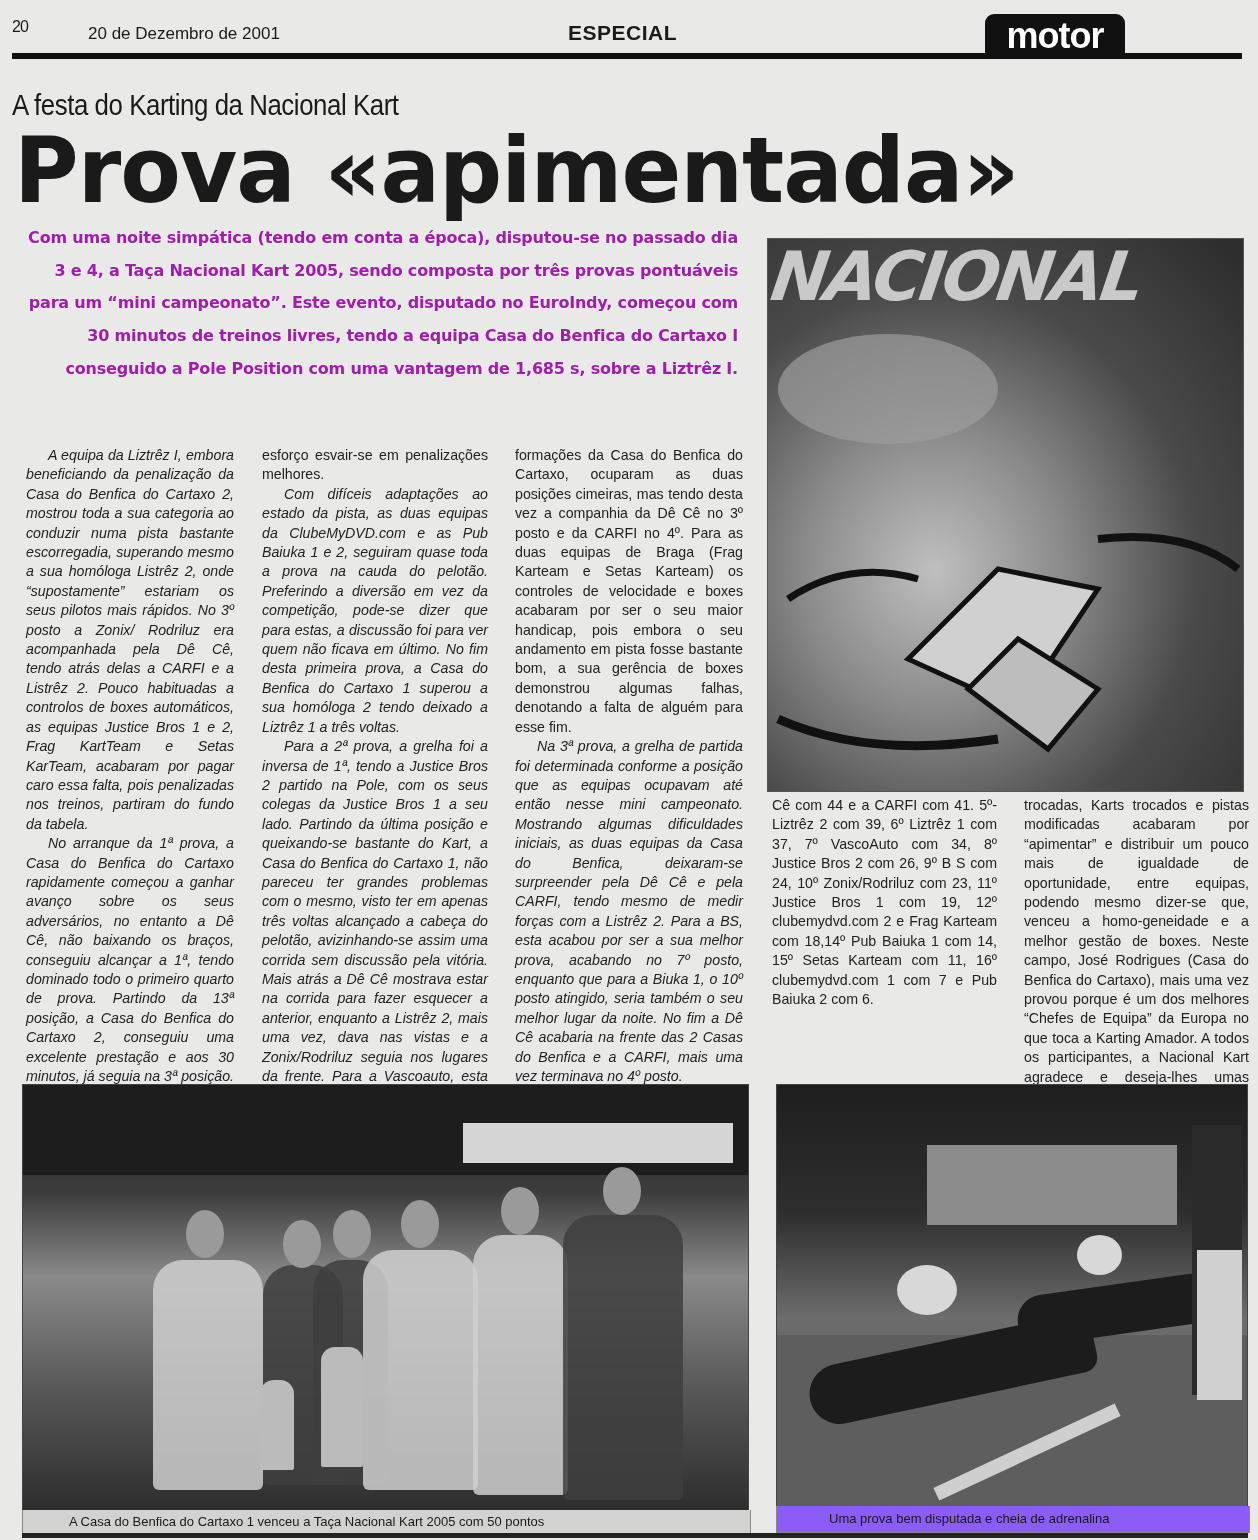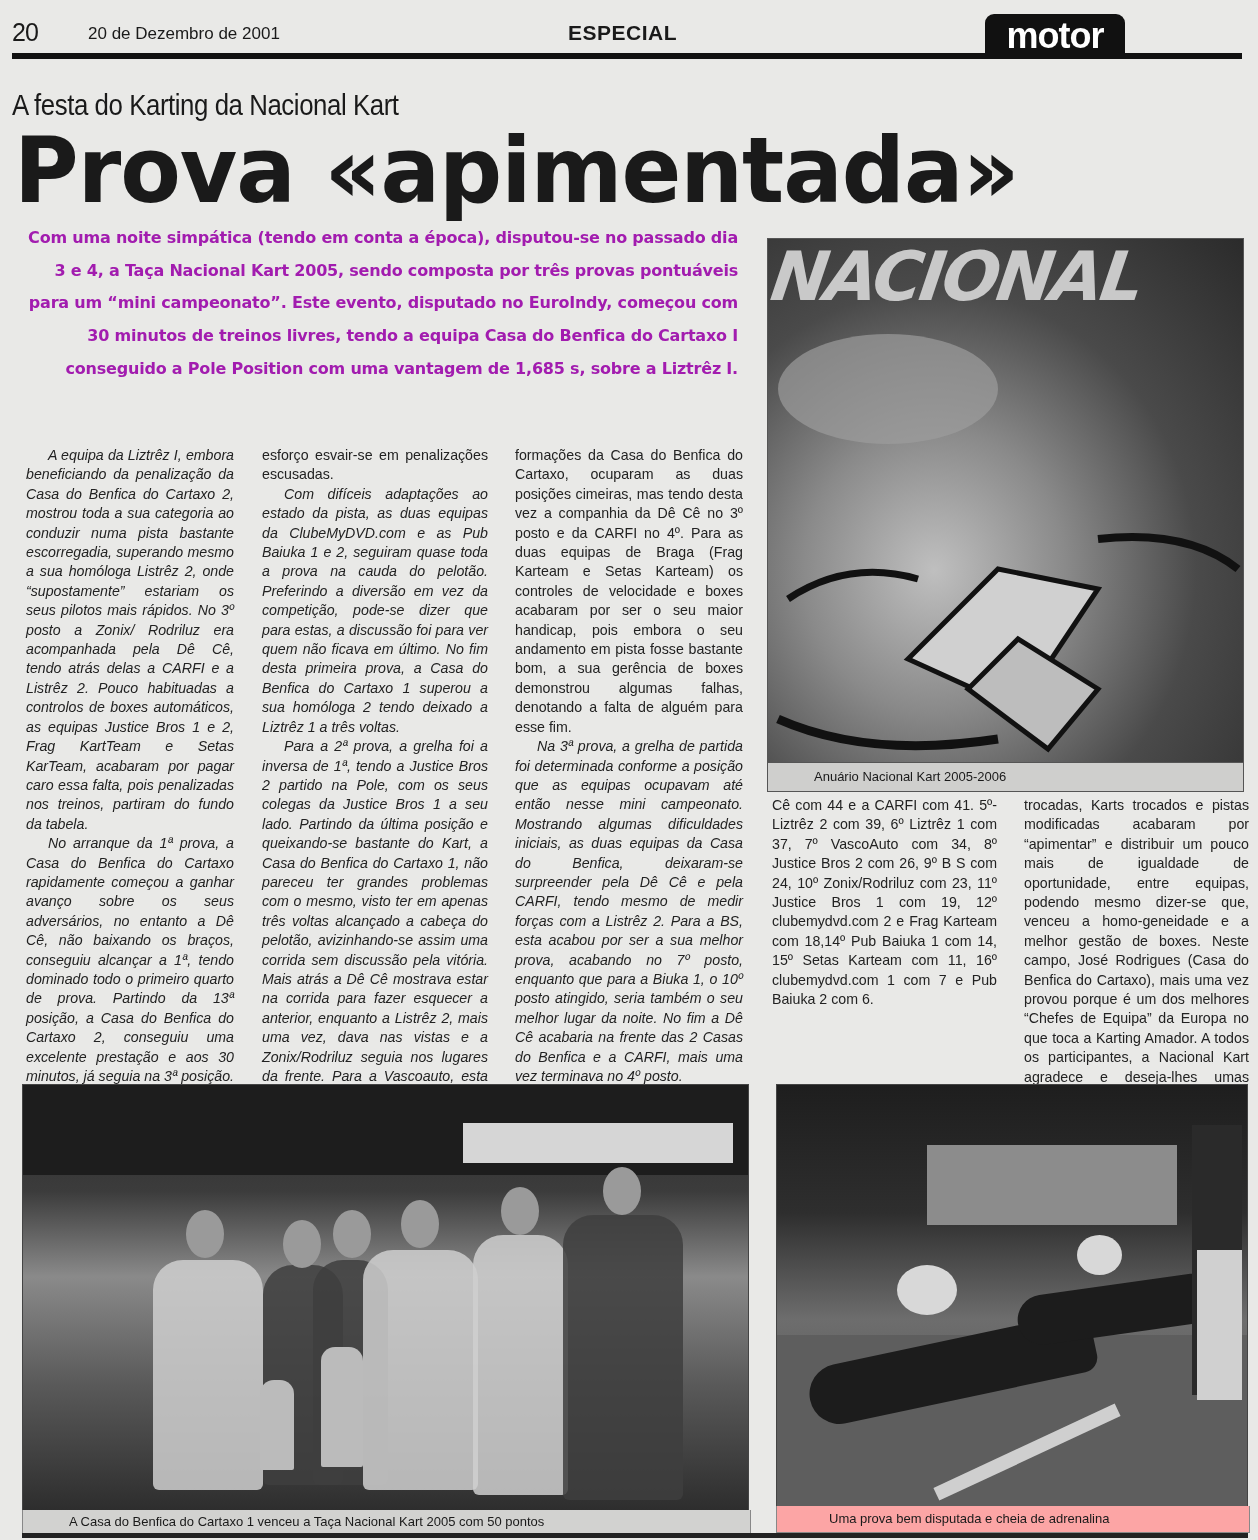--- a/index.html
+++ b/index.html
@@ -3,21 +3,21 @@
 <meta charset="utf-8">
 <style>
   html, body { margin:0; padding:0; }
   body {
     width:1258px; height:1540px; overflow:hidden; position:relative;
     background:#e9e9e7;
     font-family:"Liberation Sans", sans-serif; color:#1a1a1a;
   }
   .abs { position:absolute; }
   
-  .page-num { left:12px; top:18px; font-size:25px; font-weight:normal; letter-spacing:-1px; }
+  .page-num { left:12px; top:18px; font-size:16px; font-weight:normal; letter-spacing:-1px; }
   .date { left:88px; top:24px; font-size:17px; }
   .section { left:568px; top:21px; font-size:21px; font-weight:bold; letter-spacing:0.5px; }
   .motor-badge { left:985px; top:14px; width:140px; height:44px; background:#111; color:#fff;
     border-radius:9px 9px 0 0; font-size:36px; font-weight:bold; text-align:center; line-height:44px; letter-spacing:-1px; }
   .rule { left:12px; top:53px; width:1230px; height:6px; background:#111; }
   
   .kicker { left:12px; top:88px; font-size:30px; font-family:"Liberation Sans Narrow","Liberation Sans", sans-serif; transform:scaleX(0.86); transform-origin:left; letter-spacing:-0.5px; }
   .headline { left:14px; top:126px; font-size:90px; font-weight:bold; font-family:"DejaVu Sans", sans-serif; letter-spacing:-1px; line-height:1; transform:scaleX(0.98); transform-origin:left; }
   
   .lead { left:14px; top:222px; width:724px; font-size:16px; font-weight:bold; line-height:32.7px; text-align:right;
@@ -45,21 +45,21 @@
   .photo2 { left:776px; top:1084px; width:470px; height:426px; border:1px solid #444;
     background: linear-gradient(180deg, #1e1e1e 0%, #2e2e2e 30%, #6d6d6d 55%, #5b5b5b 80%, #4a4a4a 100%); }
   .figure { position:absolute; border-radius:30px 30px 6px 6px; background:#cfcfcf; opacity:0.85; }
   .figure.dark { background:#3e3e3e; }
   .head { position:absolute; width:38px; height:48px; border-radius:50%; background:#9a9a9a; }
   .trophy { position:absolute; width:34px; background:#bbb; border-radius:14px 14px 2px 2px; }
   .kart { position:absolute; background:#1c1c1c; border-radius:40px 20px 20px 40px; }
   .helmet { position:absolute; width:60px; height:50px; border-radius:50%; background:#d8d8d8; }
   .photo-caption { left:22px; top:1510px; width:727px; height:24px; background:#d2d2d0; font-size:13px; line-height:24px; border:1px solid #888; border-top:none; }
   .photo-caption span { margin-left:46px; }
-  .photo-caption2 { left:776px; top:1506px; width:472px; height:26px; background:#fca5a5; font-size:13px; line-height:26px; border:1px solid #888; border-top:none; }
+  .photo-caption2 { left:776px; top:1506px; width:472px; height:26px; background:#8b5cf6; font-size:13px; line-height:26px; border:1px solid #888; border-top:none; }
   .photo-caption2 span { margin-left:52px; }
   .bottom-rule { left:22px; top:1533px; width:1226px; height:5px; background:#222; }
 </style>
 </head>
 <body>
 
 <div class="abs page-num">20</div>
 <div class="abs date">20 de Dezembro de 2001</div>
 <div class="abs section">ESPECIAL</div>
 <div class="abs motor-badge">motor</div>
@@ -72,31 +72,28 @@
 <div class="abs cover">
   <div class="cover-title">NACIONAL</div>
   <svg width="475" height="520" style="position:absolute;left:0;top:0">
     <ellipse cx="120" cy="150" rx="110" ry="55" fill="#9c9c9c" opacity="0.7"></ellipse>
     <path d="M140 420 L230 330 L330 350 L250 470 Z" fill="#d0d0d0" stroke="#111" stroke-width="5"></path>
     <path d="M200 450 L250 400 L330 450 L280 510 Z" fill="#bdbdbd" stroke="#111" stroke-width="5"></path>
     <path d="M330 300 Q420 290 470 330" stroke="#111" stroke-width="8" fill="none"></path>
     <path d="M10 480 Q100 520 230 500" stroke="#111" stroke-width="9" fill="none"></path>
     <path d="M20 360 Q80 320 150 340" stroke="#111" stroke-width="7" fill="none"></path>
   </svg>
-  <div class="cover-caption">
-    <span>Anuário Nacional Kart 2005-2006</span>
-  </div>
 </div>
 
 <div class="abs col c1">
   <p class="ind">A equipa da Liztrêz I, embora beneficiando da penalização da Casa do Benfica do Cartaxo 2, mostrou toda a sua categoria ao conduzir numa pista bastante escorregadia, superando mesmo a sua homóloga Listrêz 2, onde “supostamente” estariam os seus pilotos mais rápidos. No 3º posto a Zonix/ Rodriluz era acompanhada pela Dê Cê, tendo atrás delas a CARFI e a Listrêz 2. Pouco habituadas a controlos de boxes automáticos, as equipas Justice Bros 1 e 2, Frag KartTeam e Setas KarTeam, acabaram por pagar caro essa falta, pois penalizadas nos treinos, partiram do fundo da tabela.</p>
   <p class="ind">No arranque da 1ª prova, a Casa do Benfica do Cartaxo rapidamente começou a ganhar avanço sobre os seus adversários, no entanto a Dê Cê, não baixando os braços, conseguiu alcançar a 1ª, tendo dominado todo o primeiro quarto de prova. Partindo da 13ª posição, a Casa do Benfica do Cartaxo 2, conseguiu uma excelente prestação e aos 30 minutos, já seguia na 3ª posição. No entanto, com a 1ª paragem para troca de pilotos, a gerência de boxes rapidamente mostrou ser a chave para o sucesso neste evento e, assim, algumas equipas viram todo o seu</p>
 </div>
 <div class="abs col c2">
-  <p>esforço esvair-se em penalizações escusadas.</p>
+  <p>esforço esvair-se em penalizações melhores.</p>
   <p class="ind">Com difíceis adaptações ao estado da pista, as duas equipas da ClubeMyDVD.com e as Pub Baiuka 1 e 2, seguiram quase toda a prova na cauda do pelotão. Preferindo a diversão em vez da competição, pode-se dizer que para estas, a discussão foi para ver quem não ficava em último. No fim desta primeira prova, a Casa do Benfica do Cartaxo 1 superou a sua homóloga 2 tendo deixado a Liztrêz 1 a três voltas.</p>
   <p class="ind">Para a 2ª prova, a grelha foi a inversa de 1ª, tendo a Justice Bros 2 partido na Pole, com os seus colegas da Justice Bros 1 a seu lado. Partindo da última posição e queixando-se bastante do Kart, a Casa do Benfica do Cartaxo 1, não pareceu ter grandes problemas com o mesmo, visto ter em apenas três voltas alcançado a cabeça do pelotão, avizinhando-se assim uma corrida sem discussão pela vitória. Mais atrás a Dê Cê mostrava estar na corrida para fazer esquecer a anterior, enquanto a Listrêz 2, mais uma vez, dava nas vistas e a Zonix/Rodriluz seguia nos lugares da frente. Para a Vascoauto, esta seria uma boa corrida, tendo terminado no 5º lugar, tendo a Justice Bros 2, conseguido a 7ª posição final. Mais uma vez, as duas</p>
 </div>
 <div class="abs col c3">
   <p>formações da Casa do Benfica do Cartaxo, ocuparam as duas posições cimeiras, mas tendo desta vez a companhia da Dê Cê no 3º posto e da CARFI no 4º. Para as duas equipas de Braga (Frag Karteam e Setas Karteam) os controles de velocidade e boxes acabaram por ser o seu maior handicap, pois embora o seu andamento em pista fosse bastante bom, a sua gerência de boxes demonstrou algumas falhas, denotando a falta de alguém para esse fim.</p>
   <p class="ind">Na 3ª prova, a grelha de partida foi determinada conforme a posição que as equipas ocupavam até então nesse mini campeonato. Mostrando algumas dificuldades iniciais, as duas equipas da Casa do Benfica, deixaram-se surpreender pela Dê Cê e pela CARFI, tendo mesmo de medir forças com a Listrêz 2. Para a BS, esta acabou por ser a sua melhor prova, acabando no 7º posto, enquanto que para a Biuka 1, o 10º posto atingido, seria também o seu melhor lugar da noite. No fim a Dê Cê acabaria na frente das 2 Casas do Benfica e a CARFI, mais uma vez terminava no 4º posto.</p>
   <p class="ind">Contas feitas, a Casa do Benfica do Cartaxo 1, venceu a Taça Nacional Kart 2005 com 50 pontos, tendo a Casa do Benfica do Cartaxo 2 ficado com 47. Na 3ª posição a Dê</p>
 </div>
 <div class="abs col c4">
   <p>Cê com 44 e a CARFI com 41. 5º- Liztrêz 2 com 39, 6º Liztrêz 1 com 37, 7º VascoAuto com 34, 8º Justice Bros 2 com 26, 9º B S com 24, 10º Zonix/Rodriluz com 23, 11º Justice Bros 1 com 19, 12º clubemydvd.com 2 e Frag Karteam com 18,14º Pub Baiuka 1 com 14, 15º Setas Karteam com 11, 16º clubemydvd.com 1 com 7 e Pub Baiuka 2 com 6.</p>

